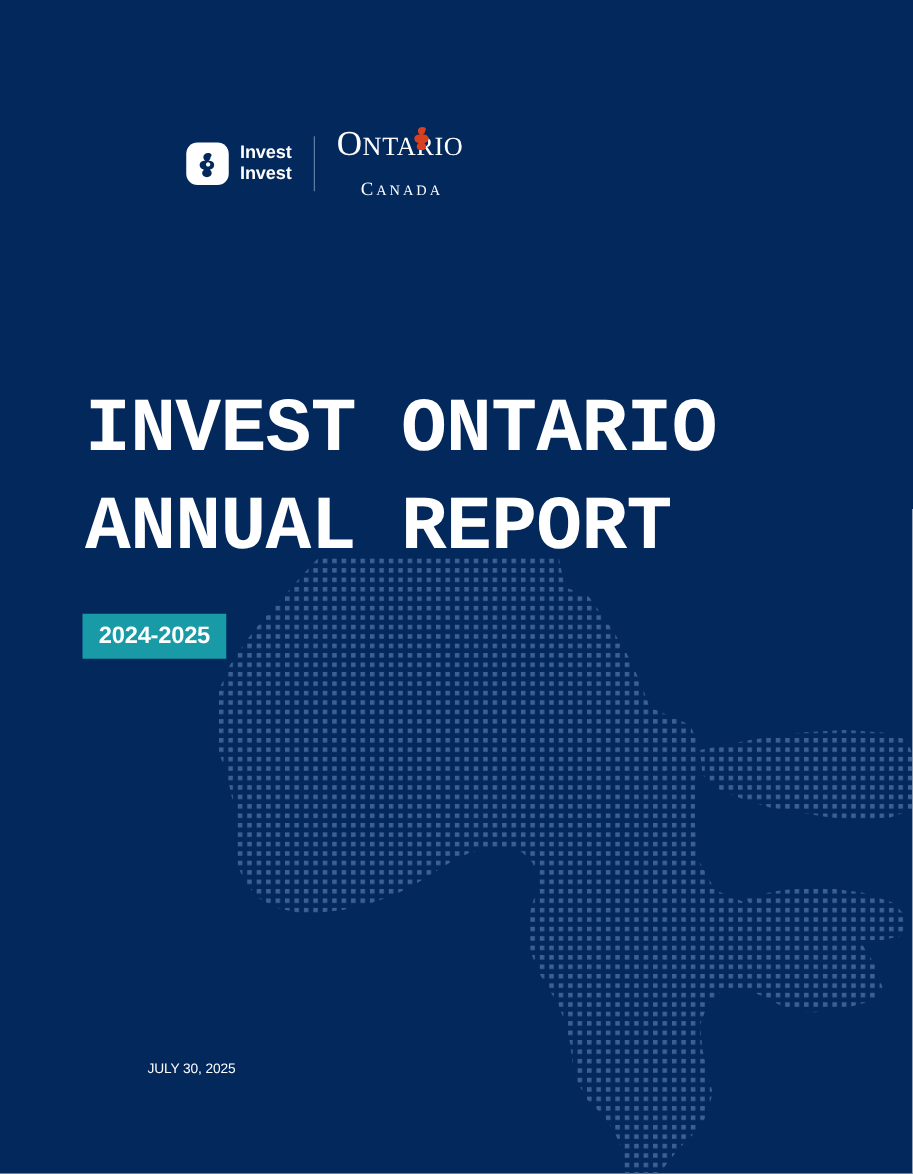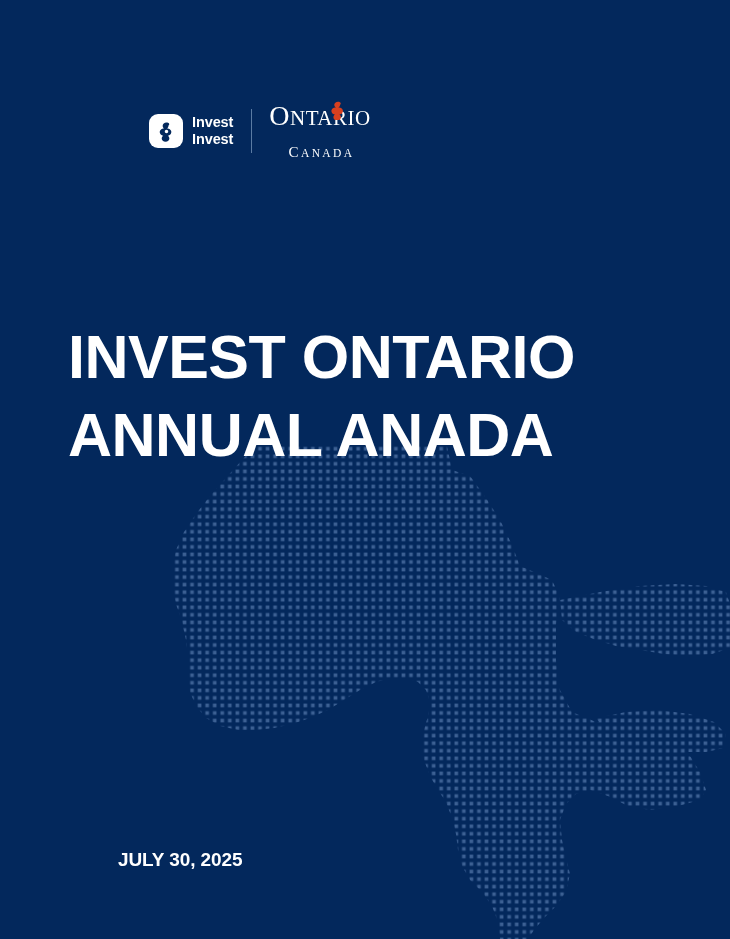--- a/index.html
+++ b/index.html
@@ -102,22 +102,23 @@
   #ontario-trillium {
     position: absolute;
     left: 59px;
     top: -2px;
   }
 
   
   #title-block {
     position: absolute;
     left: 68px;
-    top: 318px;
+    top: 306px;
     width: 620px;
+    font-family: Liberation Mono, monospace;
   }
   .title-line {
     color: #ffffff;
     font-size: 61px;
     font-weight: bold;
     line-height: 78px;
     letter-spacing: -0.5px;
     white-space: nowrap;
   }
 
@@ -136,22 +137,22 @@
     align-items: center;
     padding: 0 13px;
   }
 
   
   #cover-date {
     position: absolute;
     left: 118px;
     top: 849px;
     color: #ffffff;
-    font-size: 19px;
-    font-weight: bold;
+    font-size: 11px;
+    font-weight: normal;
     letter-spacing: -0.1px;
   }
 </style>
 </head>
 <body>
 
 <div id="cover">
 
   <div id="map-layer">
     <svg viewBox="0 0 730 939" xmlns="http://www.w3.org/2000/svg" aria-hidden="true">
@@ -311,19 +312,20 @@
         <svg width="20" height="20" viewBox="0 0 48 48" xmlns="http://www.w3.org/2000/svg">
           <path fill="#d8401f" d="M24 4c-5 0-9 3.2-9 7.6 0 2.9 1.7 5.3 4.3 6.8-2.8-.6-5.4-.2-7.4 1.1-3.8 2.2-4.8 7-2.5 10.9 1.5 2.6 4.2 4 7.2 4.3-2.3 1.7-3.6 4-3.6 6.4 0 4.4 4 7.6 9 7.6s9-3.2 9-7.6c0-2.4-1.3-4.7-3.6-6.4 3-.3 5.7-1.7 7.2-4.3 2.3-3.9 1.3-8.7-2.5-10.9-2-1.3-4.6-1.7-7.4-1.1 2.6-1.5 4.3-3.9 4.3-6.8C33 7.2 29 4 24 4z"></path>
         </svg>
       </span>
     </div>
 
   </div>
 
   <div id="title-block">
     <div class="title-line">INVEST ONTARIO</div>
-    <div class="title-line">ANNUAL ANADA</div>
+    <div class="title-line">ANNUAL REPORT</div>
   </div>
 
+  <div id="year-badge">2024-2025</div>
 
   <div id="cover-date">JULY 30, 2025</div>
 
 </div>
 
 </body></html>

